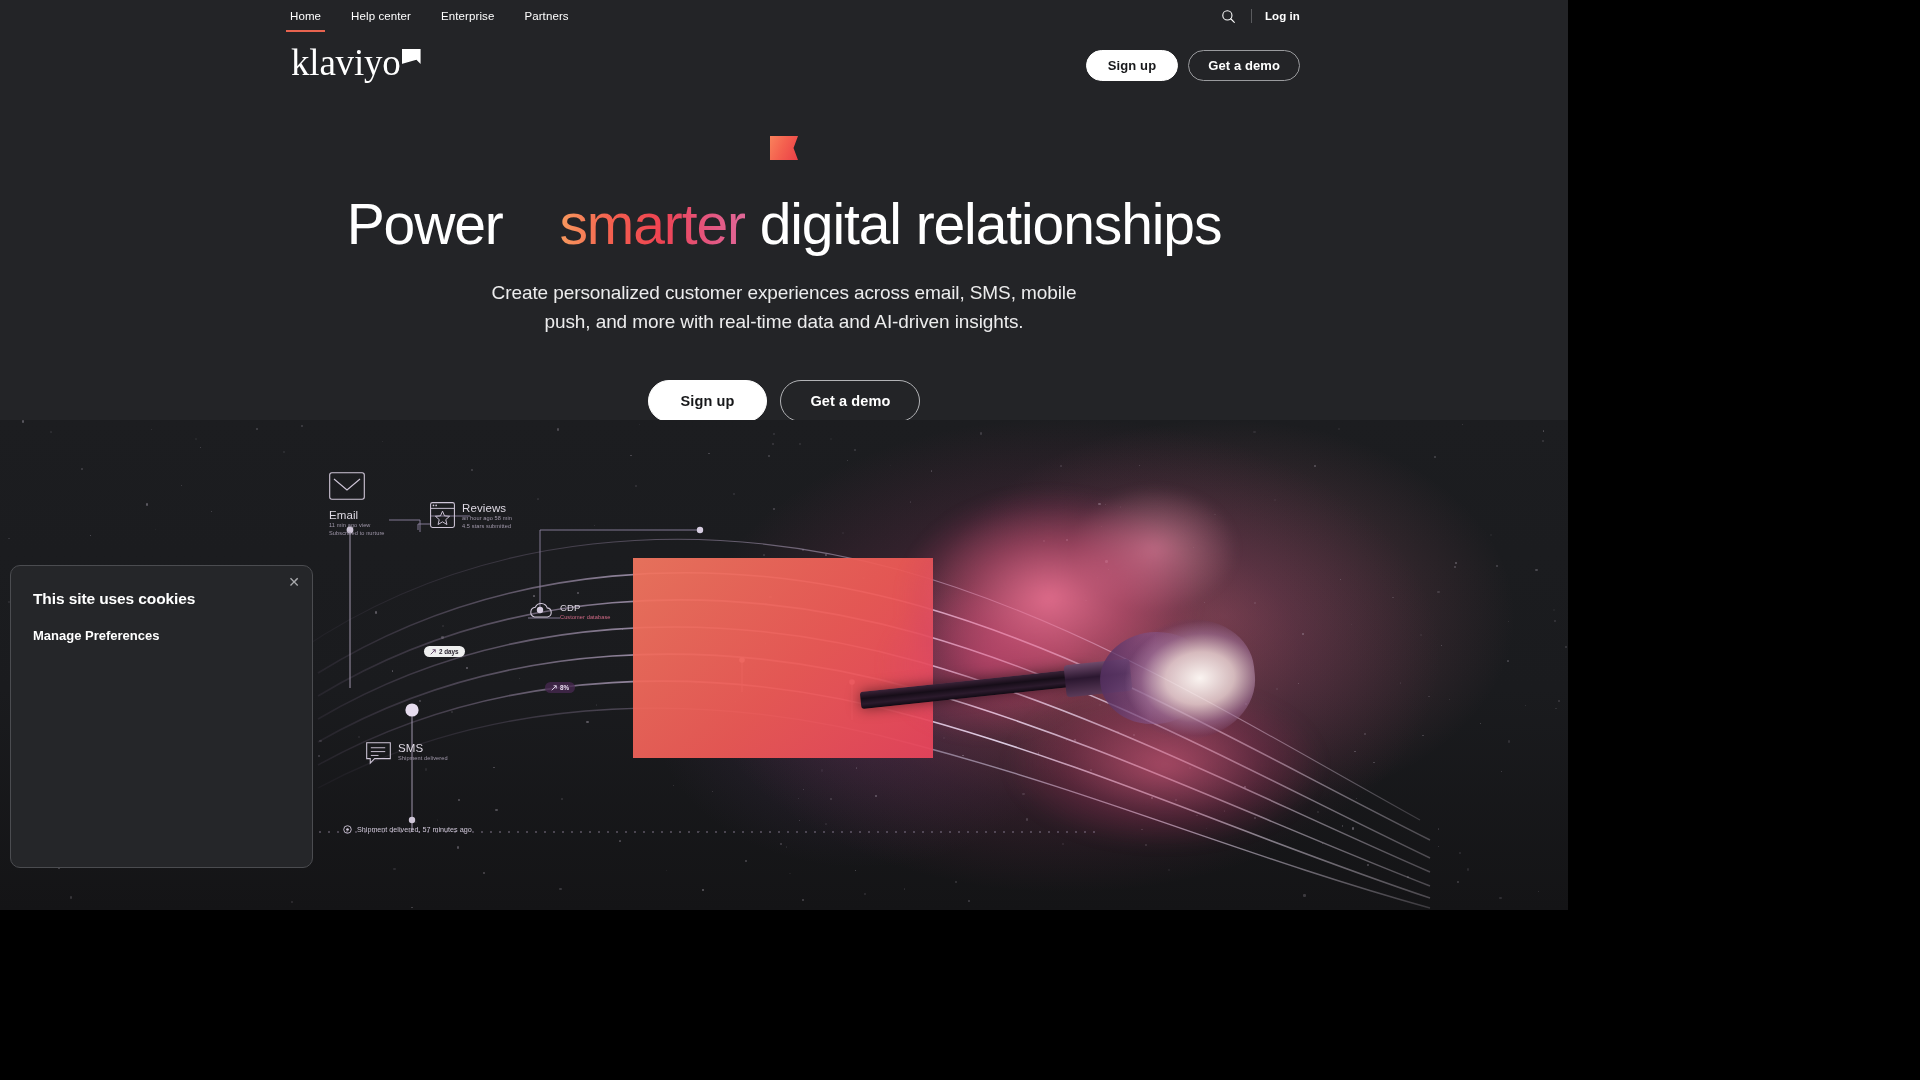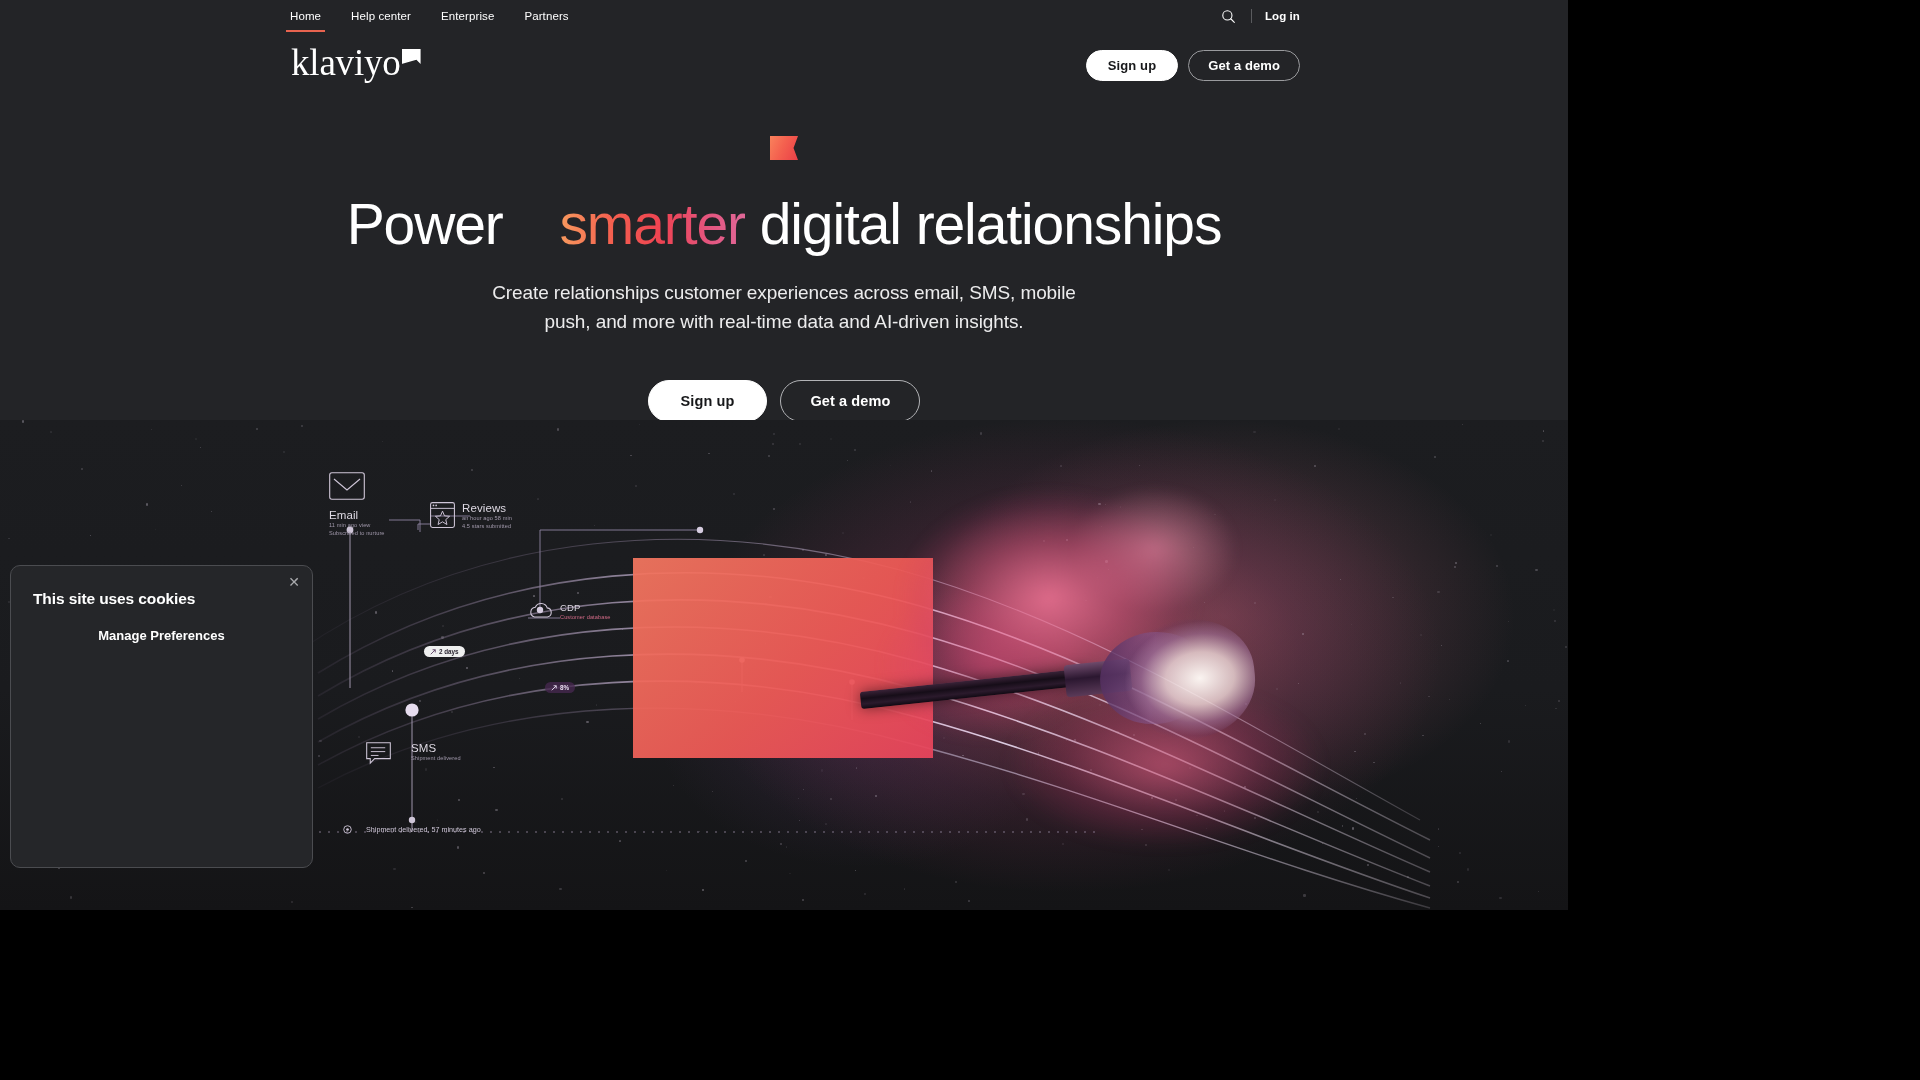--- a/index.html
+++ b/index.html
@@ -237,21 +237,21 @@
   }
   .cookie-btn {
     display:flex; align-items:center; justify-content:center;
     width:265px; height:32px; border-radius:999px;
     background:#fff; color:#1d1e20; font-size:13px; font-weight:700;
     cursor:pointer; margin:0 auto;
   }
   .cookie-btn.first { margin-top:22px; }
   .cookie-btn.second { margin-top:12px; }
   .cookie-manage {
-    margin-top:20px; text-align:center;
+    margin-top:20px; text-align:left;
     font-size:13px; font-weight:700; color:#fff; cursor:pointer;
   }
 </style>
 </head>
 <body>
 
 <div id="page">
   <div class="site">
 
     <div class="utilitybar">
@@ -284,21 +284,21 @@
         <span class="btn btn-white">Sign up</span>
         <span class="btn btn-outline">Get a demo</span>
       </div>
     </div>
 
     <div class="hero">
       <div class="hero-flag-wrap">
         <span class="hero-flag"></span>
       </div>
       <h1 class="hero-h1"><span>Power </span><span class="grad-word">smarter</span><span> digital relationships</span></h1>
-      <p class="hero-sub">Create relationships customer experiences across email, SMS, mobile push, and more with real-time data and AI-driven insights.</p>
+      <p class="hero-sub">Create personalized customer experiences across email, SMS, mobile push, and more with real-time data and AI-driven insights.</p>
       <div class="hero-cta">
         <span class="btn btn-lg btn-white">Sign up</span>
         <span class="btn btn-lg btn-outline">Get a demo</span>
       </div>
     </div>
 
     <div class="heroart">
       <div class="art-bg"></div>
 
       <div class="stars" id="stars">
@@ -614,21 +614,21 @@
       <div class="node" style="left:528px; top:182px; display:flex; gap:6px; align-items:flex-start;">
         <svg width="26" height="18" viewBox="0 0 26 18">
           <path d="M6.5,15 A5,5 0 0 1 7.3,5.2 A6.4,6.4 0 0 1 19.2,5.9 A4.6,4.6 0 0 1 19.4,15 Z" fill="none" stroke="#cfc6d8" stroke-width="1.1"></path>
         </svg>
         <div>
           <div class="node-title" style="font-size:9.5px;">CDP</div>
           <div class="node-sub" style="color:#d06a86;">Customer database</div>
         </div>
       </div>
 
-      <div class="node" style="left:366px; top:322px; display:flex; gap:20px; align-items:flex-start;">
+      <div class="node" style="left:366px; top:322px; display:flex; gap:7px; align-items:flex-start;">
         <svg width="25" height="24" viewBox="0 0 26 25">
           <path d="M0.7,0.7 H25.3 V17.3 H9 L4.4,22 V17.3 H0.7 Z" fill="none" stroke="#cfc6d8" stroke-width="1.1"></path>
           <line x1="5" y1="6" x2="20" y2="6" stroke="#cfc6d8" stroke-width="1"></line>
           <line x1="5" y1="10" x2="20" y2="10" stroke="#cfc6d8" stroke-width="1"></line>
           <line x1="5" y1="14" x2="13" y2="14" stroke="#cfc6d8" stroke-width="1"></line>
         </svg>
         <div>
           <div class="node-title">SMS</div>
           <div class="node-sub">Shipment delivered</div>
         </div>
@@ -647,21 +647,21 @@
           <polyline points="3.4,1 7,1 7,4.6" fill="none" stroke="#e7dcef" stroke-width="1.2"></polyline>
         </svg>
         <span>8%</span>
       </div>
 
       <div style="position:absolute; left:343px; top:405px; display:flex; align-items:center; gap:5px;">
         <svg width="9" height="9" viewBox="0 0 10 10">
           <circle cx="5" cy="5" r="4.2" fill="none" stroke="#cfc6d8" stroke-width="1"></circle>
           <circle cx="5" cy="5" r="1.5" fill="#cfc6d8"></circle>
         </svg>
-        <span class="ftext" style="position:static;margin-left:9px;">Shipment delivered, 57 minutes ago</span>
+        <span class="ftext" style="position:static;">Shipment delivered, 57 minutes ago</span>
       </div>
 
       <div class="prodcard"></div>
 
       <div class="brush-wrap">
         <div class="powder-burst"></div>
         <div class="powder-burst2"></div>
         <div class="brush-handle"></div>
         <div class="brush-ferrule"></div>
         <div class="brush-bristles2"></div>

